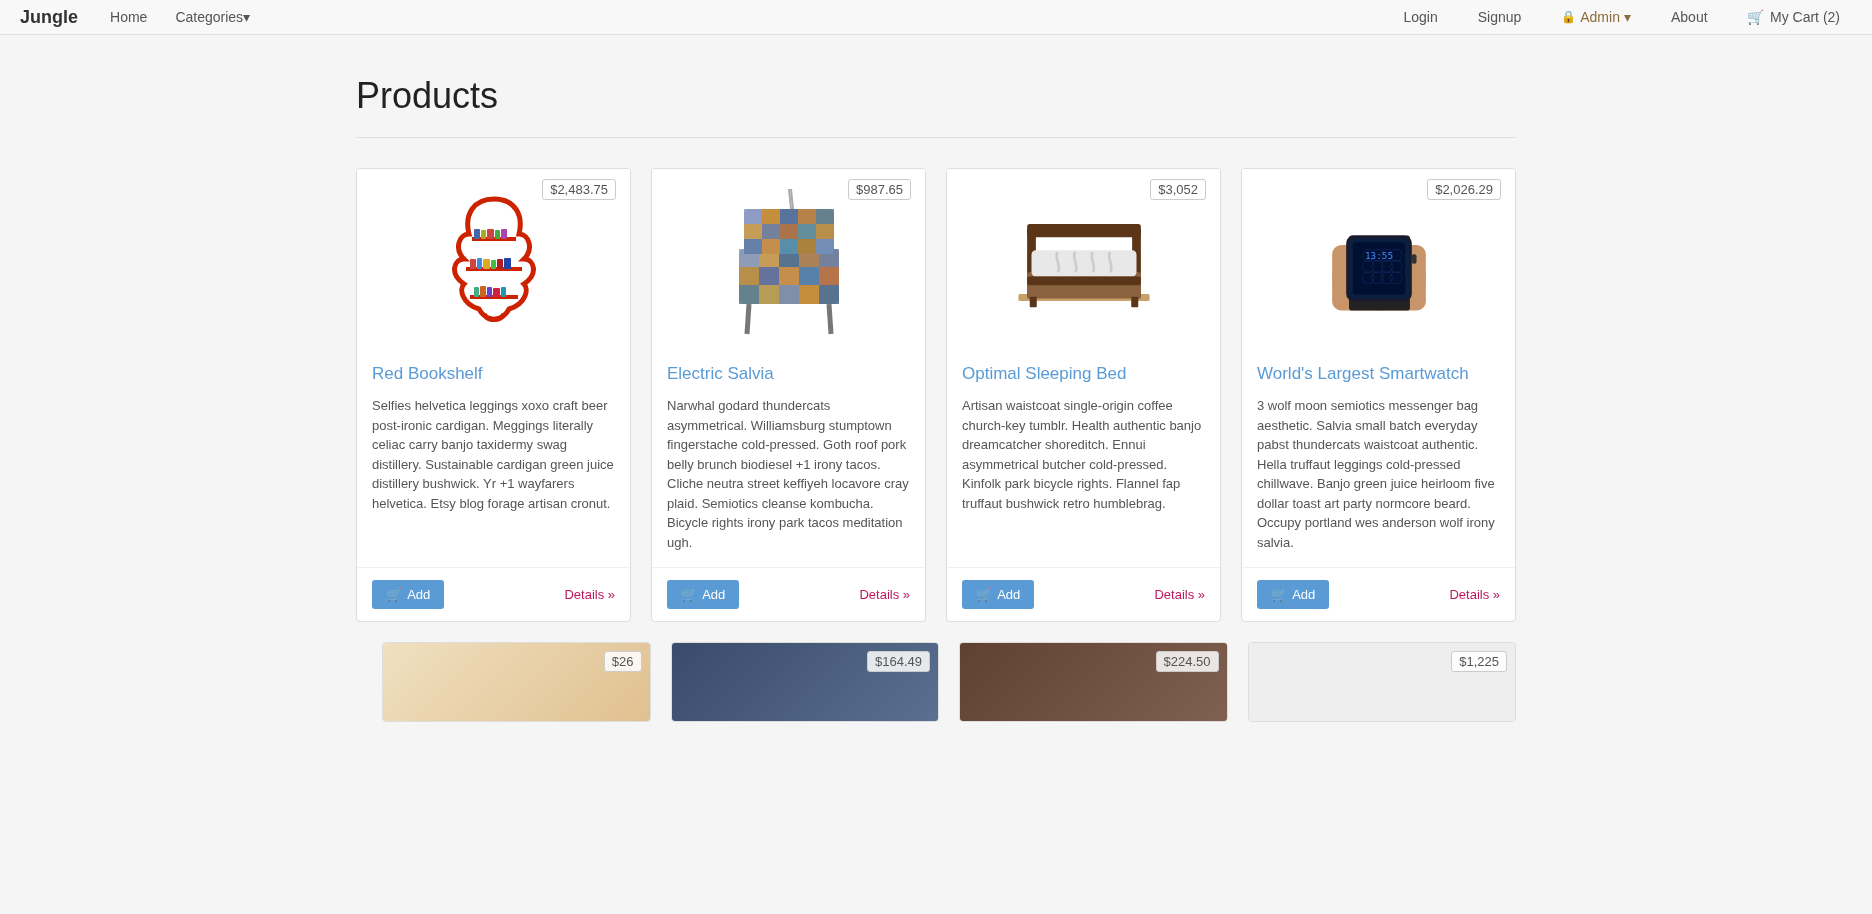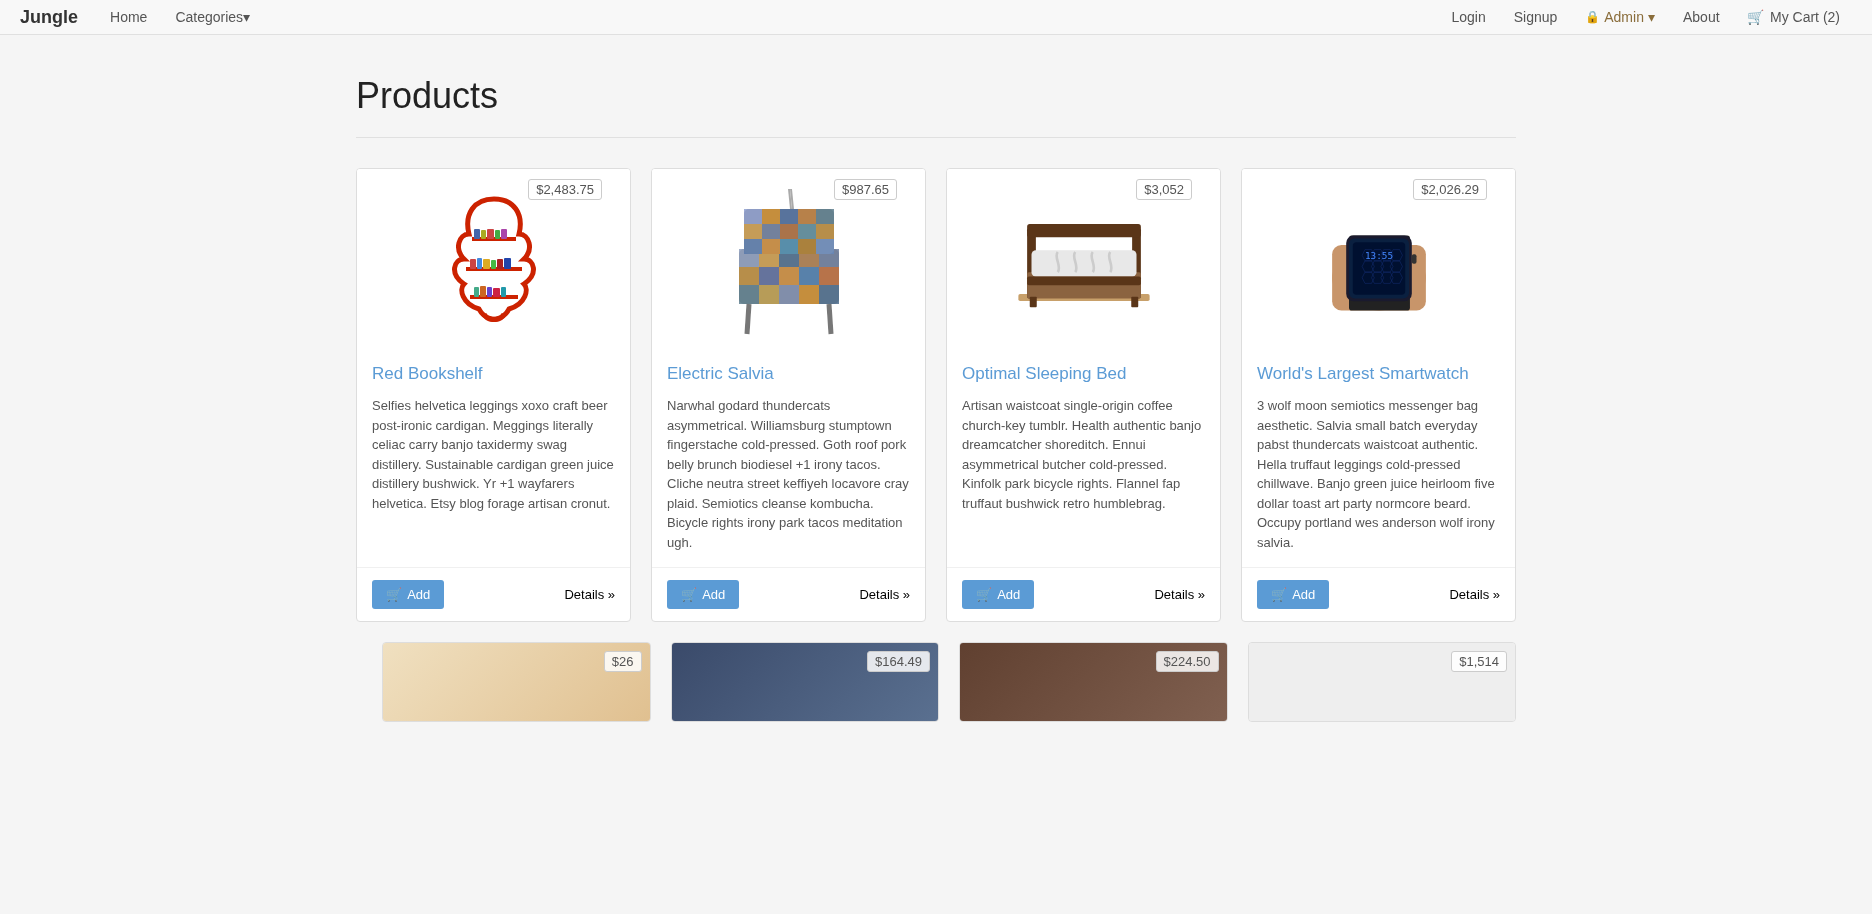--- a/index.html
+++ b/index.html
@@ -35,21 +35,21 @@
       cursor: pointer;
     }
     .nav-link-categories {
       display: flex;
       align-items: center;
       gap: 0;
     }
     .nav-right {
       display: flex;
       align-items: center;
-      gap: 4px;
+      gap: 16px;
     }
     .nav-admin {
       color: #8a6d3b;
       display: flex;
       align-items: center;
       gap: 4px;
       padding: 8px 12px;
       cursor: pointer;
     }
     .lock-icon { font-size: 12px; }
@@ -104,21 +104,21 @@
       height: 180px;
       display: flex;
       align-items: center;
       justify-content: center;
       background: #fff;
       padding: 10px;
     }
     .product-price-badge {
       position: absolute;
       top: 10px;
-      right: 28px;
+      right: 14px;
       background: rgba(255,255,255,0.85);
       border: 1px solid #ccc;
       border-radius: 3px;
       padding: 2px 7px;
       font-size: 13px;
       color: #555;
     }
     .product-body {
       padding: 15px;
       flex: 1;
@@ -152,21 +152,21 @@
       border: none;
       padding: 7px 14px;
       border-radius: 3px;
       cursor: pointer;
       font-size: 13px;
       display: flex;
       align-items: center;
       gap: 5px;
     }
     .details-link {
-      color: #000000;
+      color: #be185d;
       font-size: 13px;
       text-decoration: none;
       cursor: pointer;
     }
 
     
     .product-grid-bottom {
       display: grid;
       grid-template-columns: repeat(4, 1fr);
       gap: 20px;
@@ -432,18 +432,18 @@
     </div>
     <div class="product-card-partial">
       <span class="product-price-badge">$164.49</span>
       <div style="width:100%;height:100%;background:linear-gradient(135deg,#3a4a6a,#5a7090);"></div>
     </div>
     <div class="product-card-partial">
       <span class="product-price-badge">$224.50</span>
       <div style="width:100%;height:100%;background:linear-gradient(135deg,#604030,#806050);"></div>
     </div>
     <div class="product-card-partial">
-      <span class="product-price-badge">$1,514</span>
+      <span class="product-price-badge">$1,225</span>
       <div style="width:100%;height:100%;background:#eee;"></div>
     </div>
   </div>
 
 </div>
 
 </body></html>

